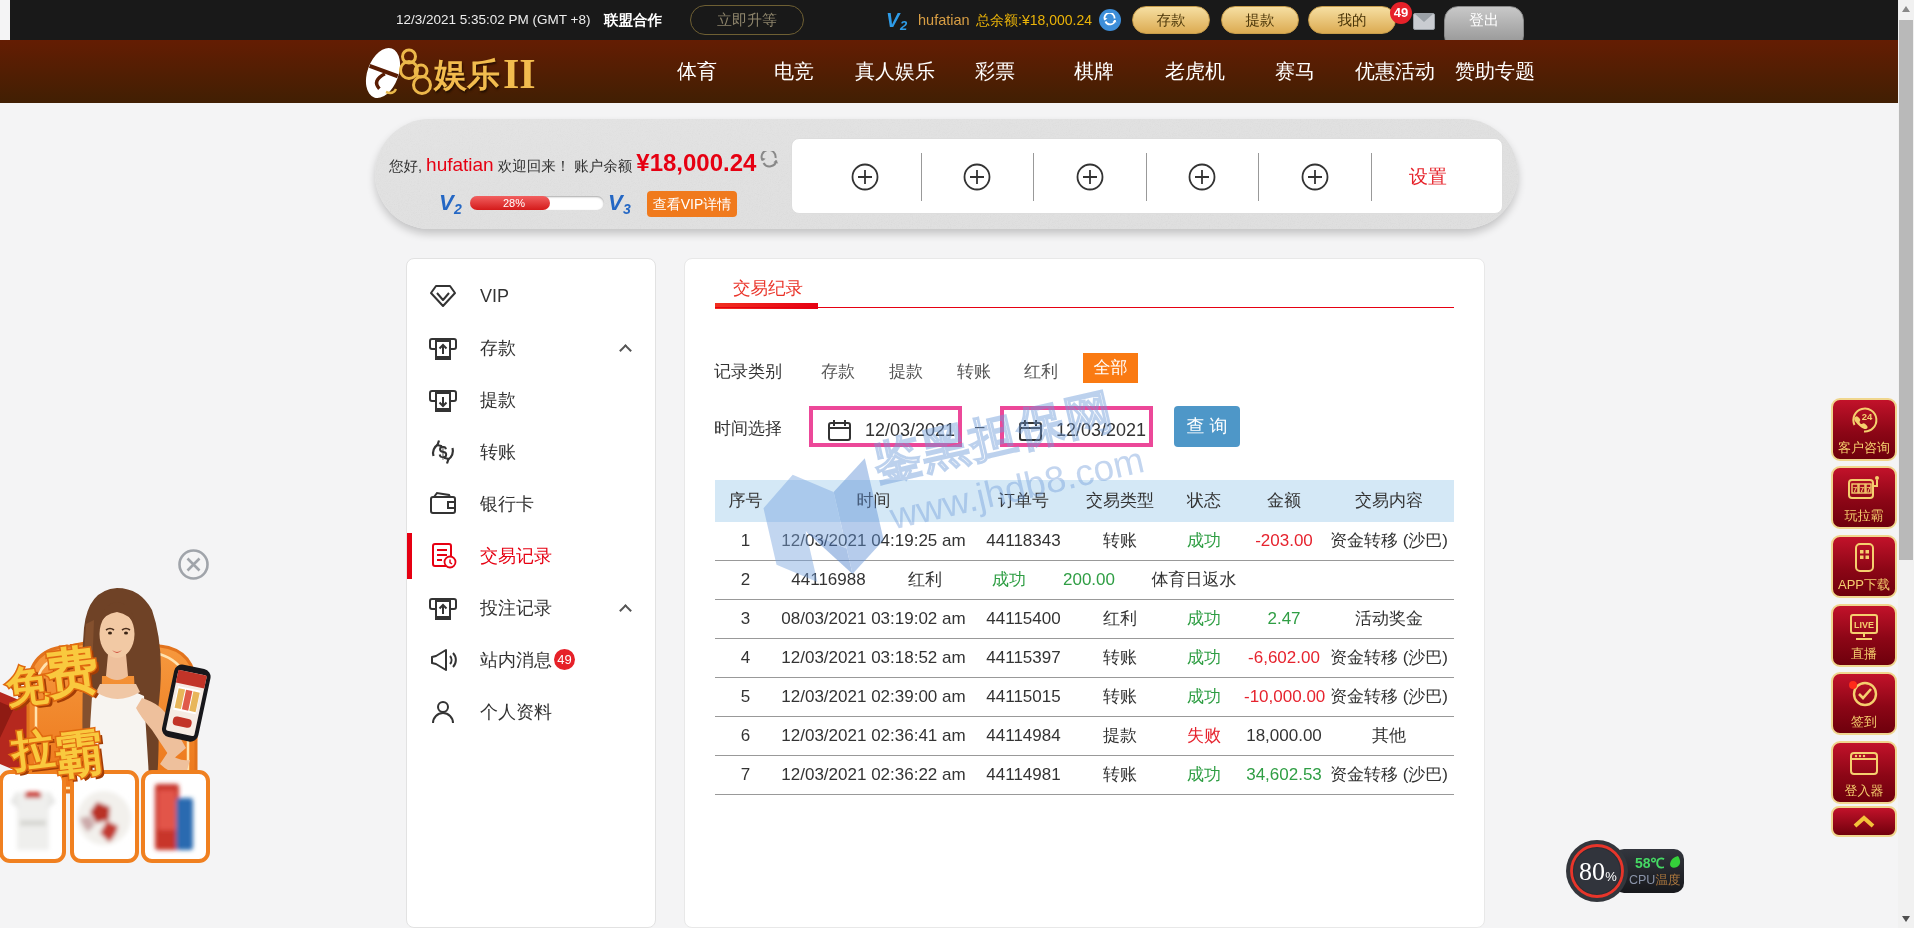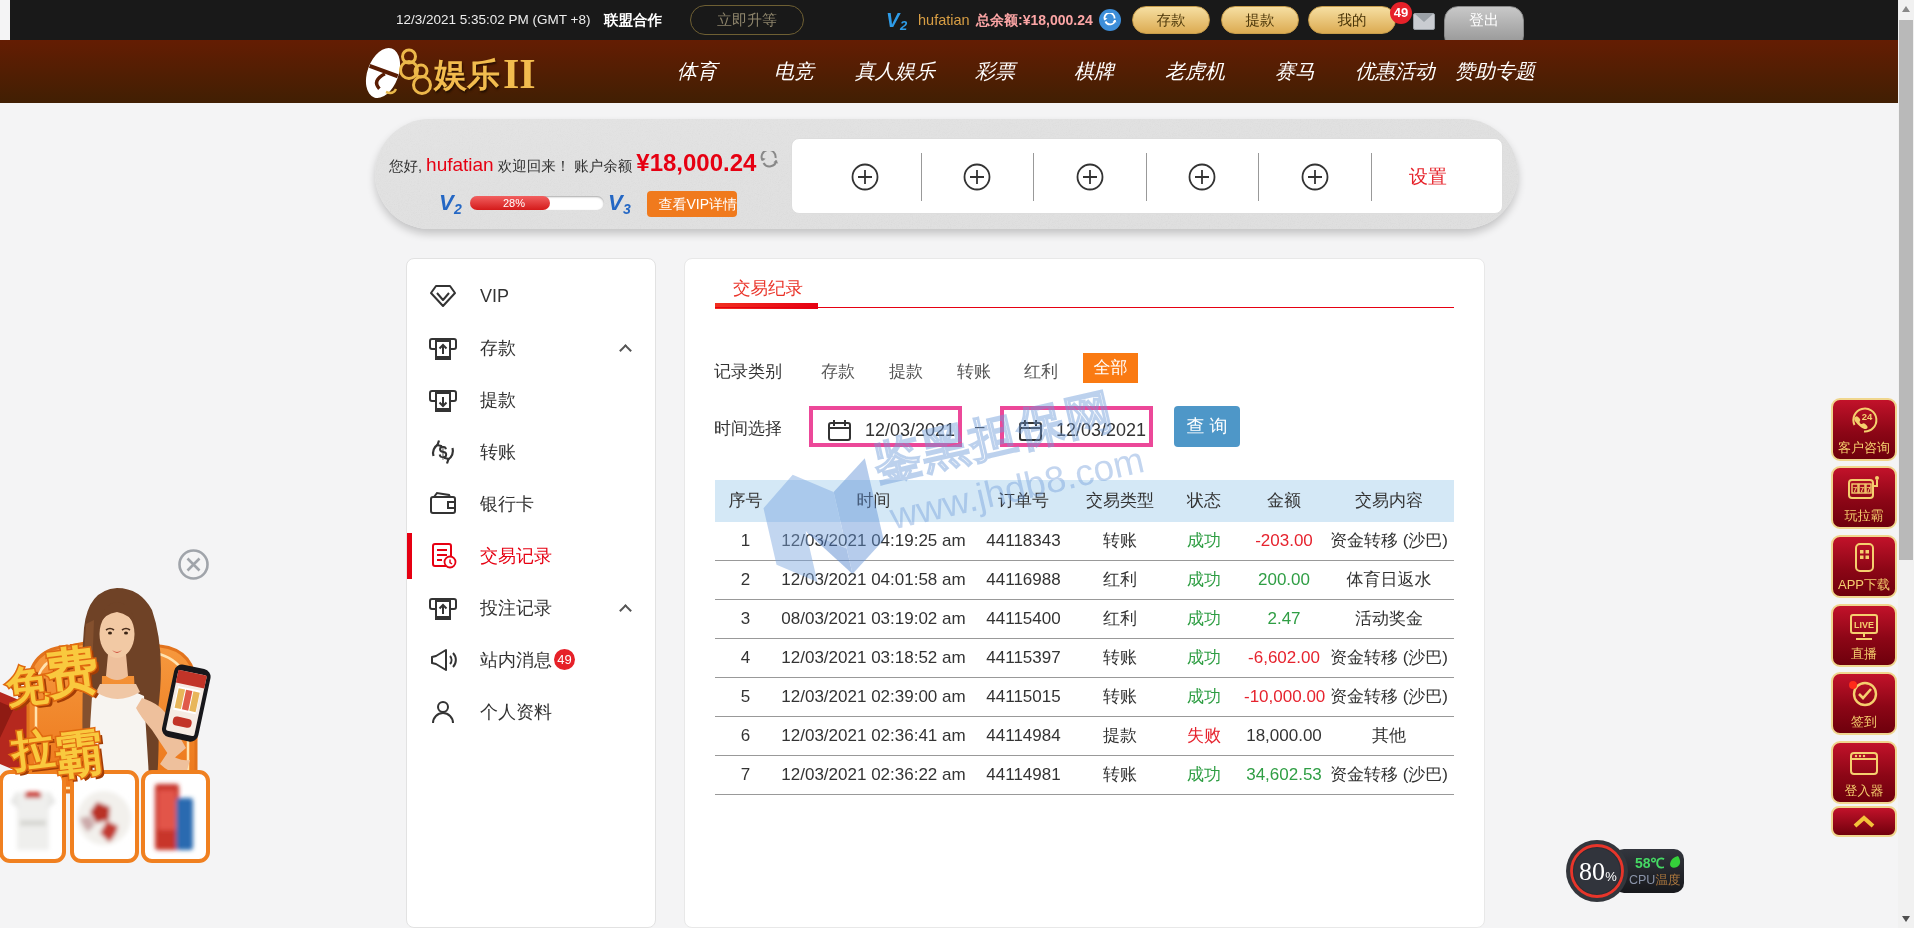--- a/index.html
+++ b/index.html
@@ -7,44 +7,44 @@
 body { background:#f4f4f5; position:relative; }
 .abs { position:absolute; }
 
 
 #topbar { position:absolute; left:10px; top:0; width:1914px; height:40px; background:#191919; }
 #topbar .dt { position:absolute; left:386px; top:0; line-height:40px; color:#ededed; font-size:13.5px; }
 #topbar .lm { position:absolute; left:594px; top:0; line-height:40px; color:#fff; font-size:14.5px; font-weight:bold; }
 #upg { position:absolute; left:680px; top:5px; width:114px; height:30px; border:1px solid #6e5f33; border-radius:15px; color:#8d846b; font-size:15px; text-align:center; line-height:28px; }
 #v2top { position:absolute; left:876px; top:9px; width:26px; height:22px; }
 #topbar .hf { position:absolute; left:908px; top:0; line-height:40px; color:#d89e44; font-size:14.5px; }
-#topbar .bal { position:absolute; left:966px; top:0; line-height:40px; color:#fca5a5; font-size:14px; font-weight:bold; }
+#topbar .bal { position:absolute; left:966px; top:0; line-height:40px; color:#eab308; font-size:14px; font-weight:normal; }
 #refr1 { position:absolute; left:1089px; top:9px; width:22px; height:22px; border-radius:50%; background:#3d8ed9; color:#fff; text-align:center; line-height:22px; font-size:13px; font-weight:bold; }
 .goldbtn { position:absolute; top:6px; height:28px; border-radius:14px; background:linear-gradient(#f6dfa2,#dcab52); border:1px solid #c79c4a; color:#4a3508; font-size:14.5px; text-align:center; line-height:27px; }
 #b1 { left:1122px; width:78px; }
 #b2 { left:1211px; width:78px; }
 #b3 { left:1298px; width:88px; }
 #badge49 { position:absolute; left:1380px; top:2px; width:22px; height:22px; border-radius:50%; background:#e62129; color:#fff; font-size:13px; text-align:center; line-height:22px; font-weight:bold; }
 #envl { position:absolute; left:1403px; top:13px; width:22px; height:17px; background:#c9ccd1; border:1px solid #9aa0a6; border-radius:2px; }
 #envl:before { content:""; position:absolute; left:1px; top:0px; border-left:9px solid transparent; border-right:9px solid transparent; border-top:8px solid #9aa0a6; }
 #logout { position:absolute; left:1434px; top:6px; width:80px; height:44px; border-radius:14px; background:linear-gradient(#c8c8c8,#909090); border:1px solid #888; color:#fff; font-size:15px; text-align:center; line-height:26px; }
 
 
 #nav { position:absolute; left:0; top:40px; width:1914px; height:63px; background:linear-gradient(#641d03,#411f03); }
-#nav .mi { position:absolute; top:0; line-height:63px; color:#fff; font-size:20px; text-align:center; transform:translateX(-50%); white-space:nowrap;font-style:italic; }
+#nav .mi { position:absolute; top:0; line-height:63px; color:#fff; font-size:20px; text-align:center; transform:translateX(-50%); white-space:nowrap; }
 #logo { position:absolute; left:363px; top:2px; width:180px; height:62px; }
 
 
 #welcome { position:absolute; left:375px; top:119px; width:1143px; height:110px; border-radius:55px; background:linear-gradient(175deg,#dcdcdc,#d6d6d6 40%,#d2d2d2); box-shadow:0 5px 9px rgba(0,0,0,.2); }
 #welcome .l1 { position:absolute; left:14px; top:142px; font-size:14.5px; color:#333; white-space:nowrap; }
 #welcome .l1 b.name { color:#e60012; font-size:19px; font-weight:normal; }
 #welcome .l1 b.amt { color:#e60012; font-size:24px; font-weight:bold; }
 #pbar { position:absolute; left:95px; top:77px; width:134px; height:14px; border-radius:7px; background:#fff; box-shadow:inset 0 1px 2px rgba(0,0,0,.35); }
 #pfill { position:absolute; left:0; top:0; width:80px; height:14px; border-radius:7px; background:linear-gradient(#f26060,#d41a1a); color:#fff; font-size:11px; text-align:center; line-height:14px;padding-left:8px; }
-#vipbtn { position:absolute; left:272px; top:72px; width:90px; height:26px; background:#f07a1d; border-radius:4px; color:#fff; font-size:14px; text-align:right; line-height:26px; }
+#vipbtn { position:absolute; left:272px; top:72px; width:90px; height:26px; background:#f07a1d; border-radius:4px; color:#fff; font-size:14px; text-align:center; line-height:26px; }
 #qcard { position:absolute; left:791px; top:138px; width:712px; height:76px; background:#fff; border:1px solid #ddd; border-radius:8px; }
 #qcard .sep { position:absolute; top:14px; width:1px; height:48px; background:#999; }
 #qcard .plus { position:absolute; top:24px; width:28px; height:28px; }
 #qcard .set { position:absolute; left:617px; top:0; line-height:76px; color:#e62129; font-size:19px; }
 
 
 #side { position:absolute; left:406px; top:258px; width:250px; height:670px; background:#fff; border:1px solid #e2e2e2; border-radius:8px; }
 .sitem { position:absolute; left:0; width:250px; height:52px; }
 .sitem .ic { position:absolute; left:21px; top:11px; width:30px; height:30px; }
 .sitem .tx { position:absolute; left:73px; top:0; line-height:52px; font-size:18px; color:#333; }
@@ -342,21 +342,20 @@
         <div class="c1">1</div>
         <div class="c2">12/03/2021 04:19:25 am</div>
         <div class="c3">44118343</div>
         <div class="c4">转账</div>
         <div class="c5 grn">成功</div>
         <div class="c6 red">-203.00</div>
         <div class="c7">资金转移 (沙巴)</div>
       </div>
     <div class="dr">
         <div class="c1">2</div>
-        <div class="c2">12/03/2021 04:01:58 am</div>
         <div class="c3">44116988</div>
         <div class="c4">红利</div>
         <div class="c5 grn">成功</div>
         <div class="c6 grn">200.00</div>
         <div class="c7">体育日返水</div>
       </div>
     <div class="dr">
         <div class="c1">3</div>
         <div class="c2">08/03/2021 03:19:02 am</div>
         <div class="c3">44115400</div>

